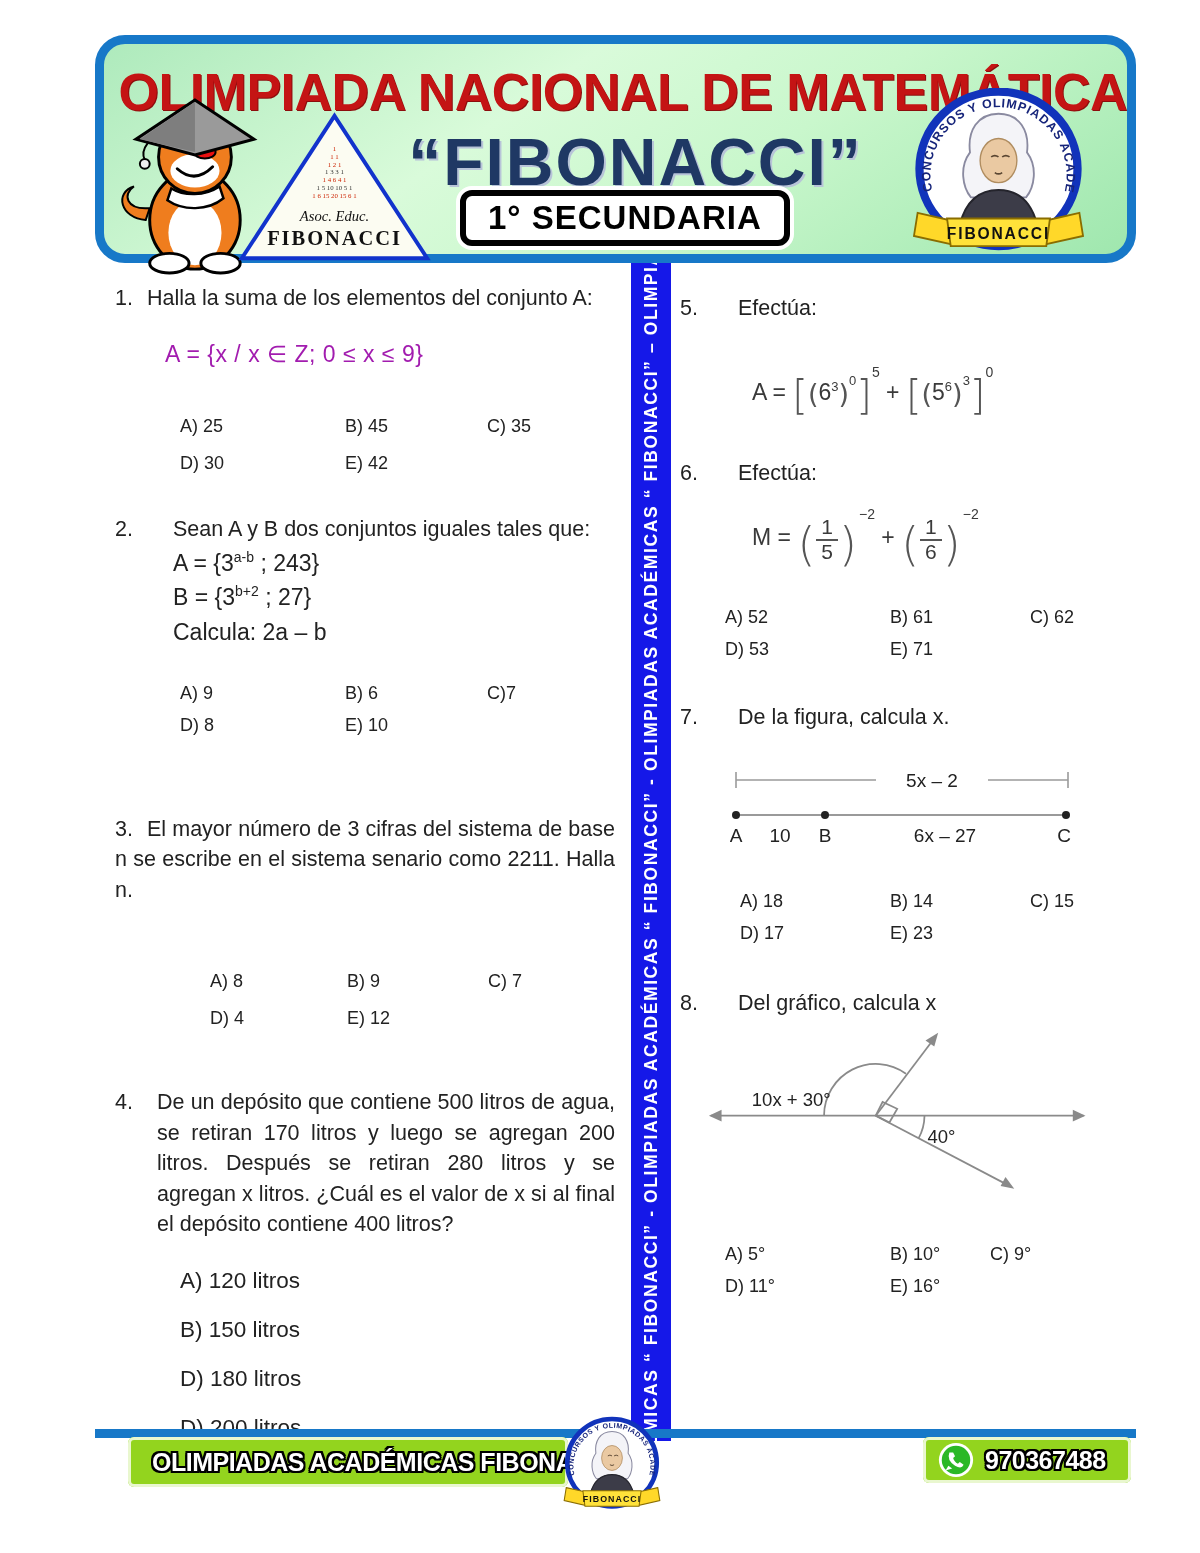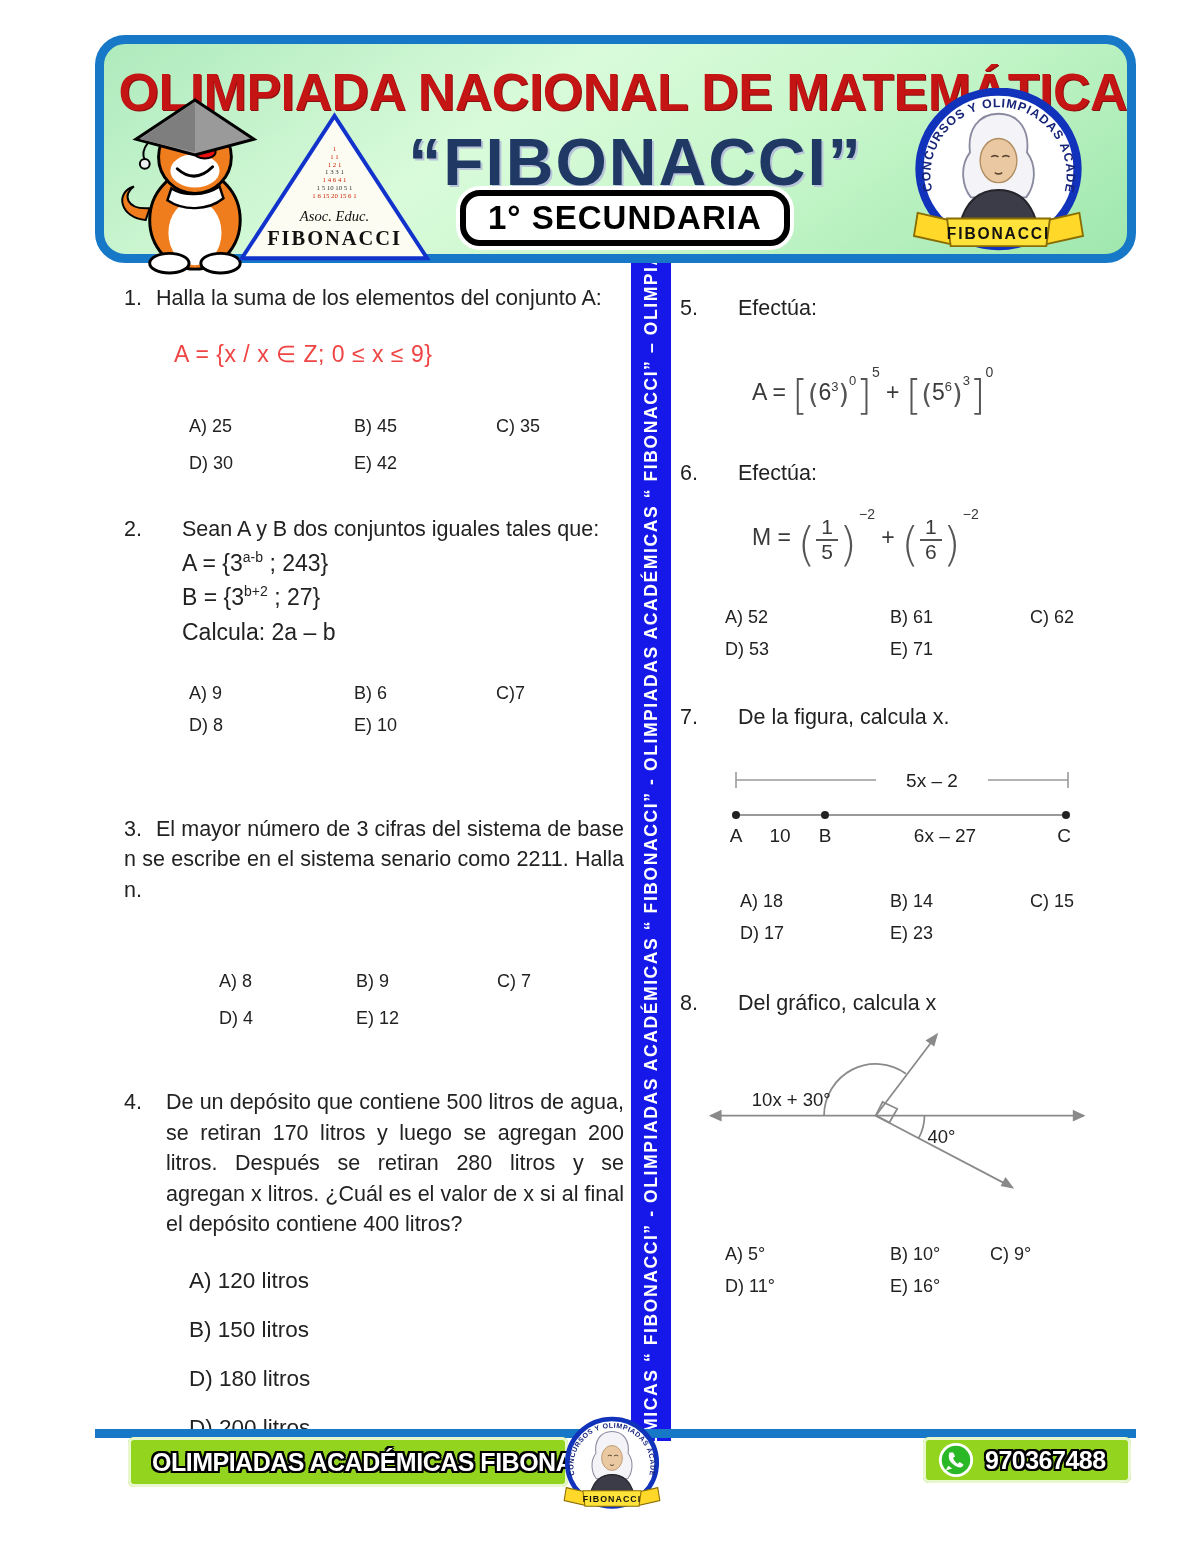--- a/index.html
+++ b/index.html
@@ -8,41 +8,41 @@
 
   
   .header{position:absolute;left:95px;top:35px;width:1041px;height:228px;box-sizing:border-box;
           border:9px solid #1778c8;border-radius:30px;
           background:linear-gradient(145deg,#aeeabc 0%,#d9fbda 38%,#c9f7cc 62%,#9fe7ae 100%);}
   .h-title{margin-top:18px;text-align:right;font-size:52px;font-weight:900;color:#c41414;
            letter-spacing:-0.5px;text-shadow:1px 1px 0 #8c0d0d;}
   .h-brand{text-align:center;font-size:66px;font-weight:900;color:#1f3864;margin-top:2px;
            letter-spacing:2px;padding-left:40px;text-shadow:2px 2px 0 #b8c4d8;}
   .h-grade{position:absolute;left:356px;top:146px;background:#fff;border:6px solid #000;
-           border-radius:20px;box-shadow:0 0 0 4px #fff;padding:3px 22px;font-size:33px;
+           border-radius:12px;box-shadow:0 0 0 4px #fff;padding:3px 22px;font-size:33px;
            font-weight:900;letter-spacing:1px;color:#000;white-space:nowrap;}
   .cat-svg{position:absolute;left:4px;top:50px;}
   .tri-svg{position:absolute;left:128px;top:66px;}
   .seal-svg{position:absolute;right:26px;top:44px;}
 
   
   .banner{position:absolute;left:631px;top:263px;width:40px;height:1178px;background:#1518e8;
           overflow:hidden;display:flex;align-items:center;justify-content:center;}
   .banner span{writing-mode:vertical-rl;transform:rotate(180deg);white-space:nowrap;color:#fff;
           font-weight:700;font-size:17.5px;letter-spacing:1.6px;}
 
   
-  .col-left{position:absolute;left:124px;top:283px;width:500px;}
+  .col-left{position:absolute;left:115px;top:283px;width:500px;}
   .col-right{position:absolute;left:680px;top:293px;width:470px;}
   .prob{font-size:21.5px;line-height:1.42;text-align:justify;}
   .prob .inum{font-weight:400;margin-right:14px;}
   .hang{display:flex;}
   .hang .pnum{flex:0 0 58px;}
   .hang .pbody{flex:1;}
-  .formula1{margin:24px 0 0 50px;font-size:23px;color:#ef4444;letter-spacing:0.5px;}
+  .formula1{margin:24px 0 0 50px;font-size:23px;color:#a21caf;letter-spacing:0.5px;}
   .setline{margin-top:2px;font-size:23px;}
   .opts{display:grid;grid-template-columns:165px 142px auto;row-gap:11px;padding-left:65px;
         font-size:18px;margin-top:44px;text-align:left;}
   .opts.r3{padding-left:95px;grid-template-columns:137px 141px auto;}
   .opts.rc{padding-left:45px;grid-template-columns:165px 140px auto;}
   .opts.r7{padding-left:60px;grid-template-columns:150px 140px auto;}
   .opts.tight{padding-left:45px;grid-template-columns:165px 100px auto;}
   .optsv{padding-left:65px;margin-top:28px;font-size:22.5px;text-align:left;}
   .optsv .opt{display:block;margin-bottom:23px;}
 

